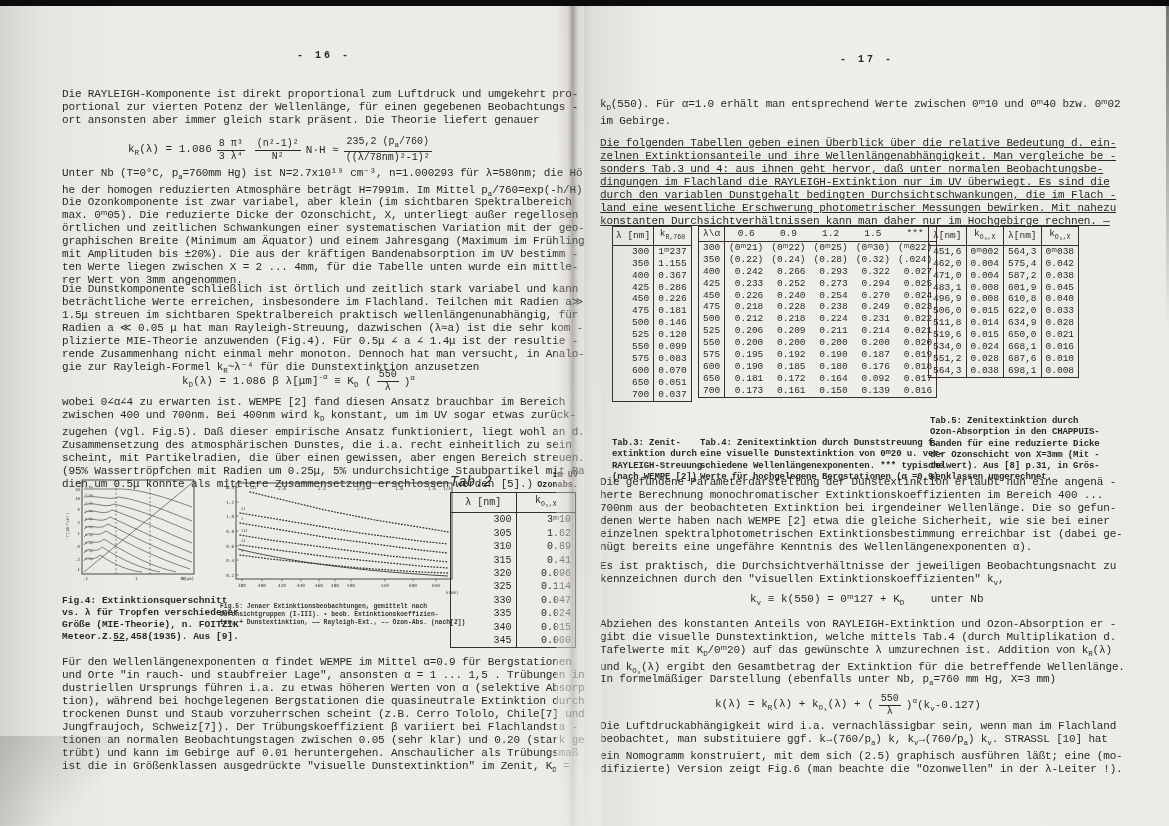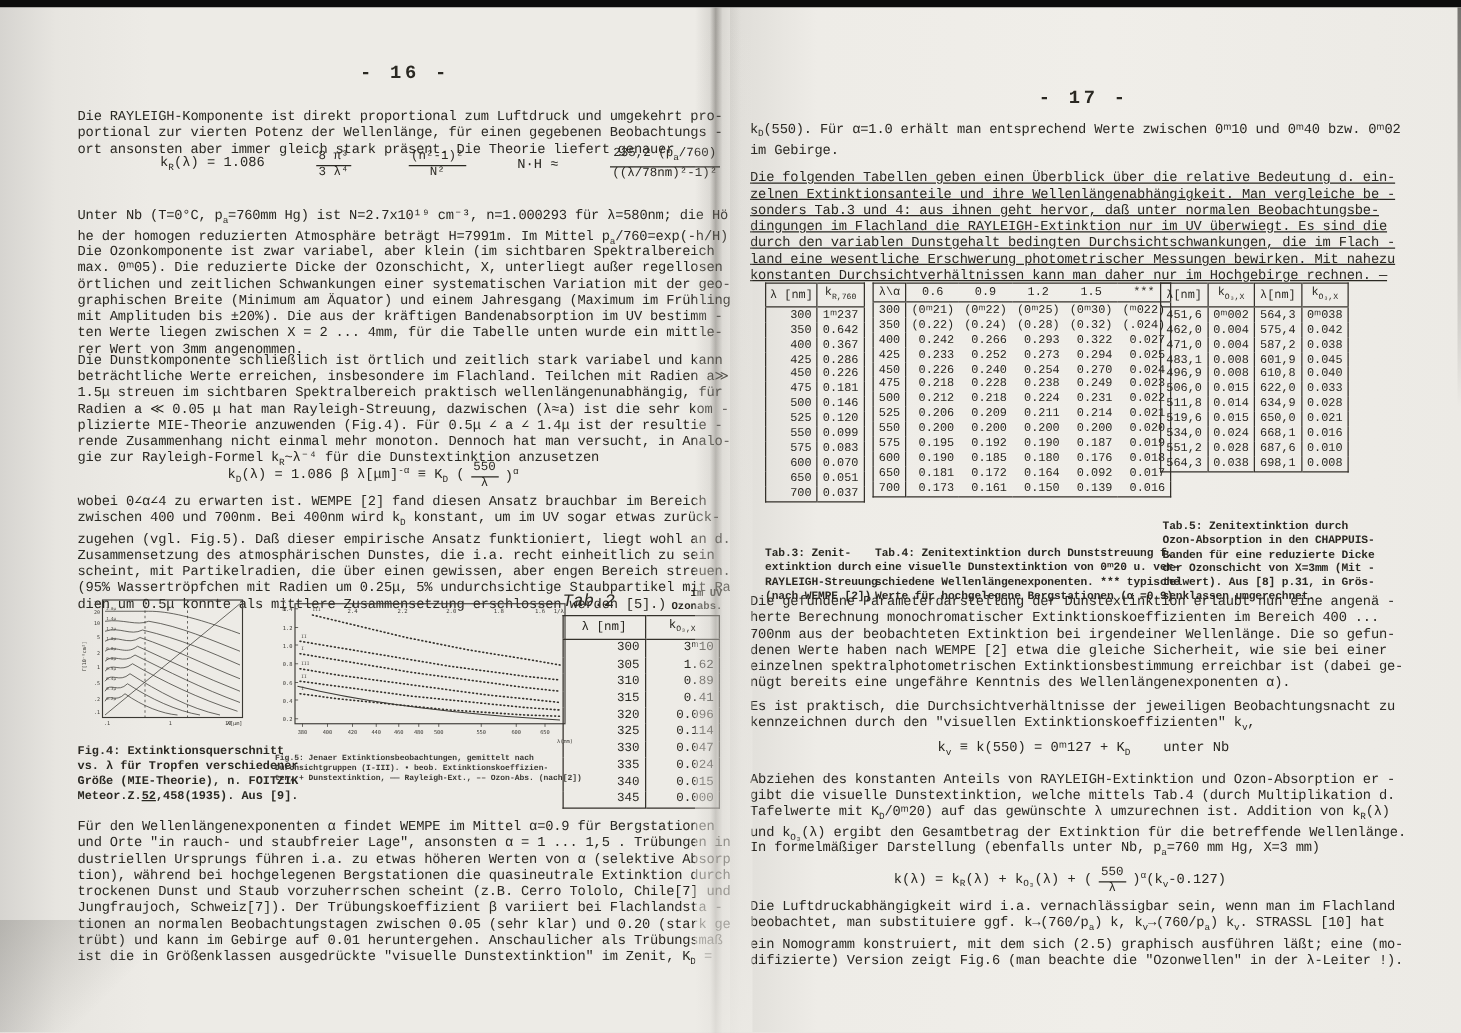--- a/index.html
+++ b/index.html
@@ -19,21 +19,21 @@
     background:linear-gradient(180deg,rgba(237,235,230,0) 0%,rgba(237,235,230,0.55) 85%,rgba(237,235,230,0.8) 100%);}
   .edge-right{position:absolute;top:6px;right:0;width:3px;height:320px;
     background:linear-gradient(180deg,rgba(20,18,15,0.55),rgba(20,18,15,0));}
   .corner-bl{position:absolute;left:0;bottom:0;width:120px;height:90px;
     background:linear-gradient(135deg,rgba(120,118,112,0.35),rgba(120,118,112,0) 70%);}
 
   .col{position:absolute;top:40px;}
   #col16{left:62px;width:524px;}
   #col17{left:600px;width:534px;}
 
-  .pagenum{position:absolute;width:100%;text-align:center;font-size:15px;letter-spacing:3px;font-weight:bold;}
+  .pagenum{position:absolute;width:100%;text-align:center;font-size:10px;letter-spacing:3px;font-weight:bold;}
   .para{position:absolute;font-size:11px;line-height:13px;letter-spacing:-0.15px;white-space:pre;}
   .para sub,.para sup{font-size:7.5px;}
   .eq{position:absolute;width:100%;font-size:11px;display:flex;align-items:center;}
   .eq sub,.eq sup{font-size:7.5px;}
   .eq .etext{white-space:pre;}
   .frac{display:inline-block;text-align:center;vertical-align:middle;margin:0 5px;font-size:10px;line-height:12px;}
   .frac .n{display:block;padding:0 2px;border-bottom:1px solid #2a2822;}
   .frac .d{display:block;padding:0 2px;}
   .eqtag{position:absolute;right:14px;}
 
@@ -63,21 +63,21 @@
 <div class="scan-top"></div>
 
 <div class="page" id="pg16">
   <div class="col" id="col16">
     <div class="pagenum" style="top:4px;">- 16 -</div>
 
     <div class="para" style="top:42px;left:0;">Die RAYLEIGH-Komponente ist direkt proportional zum Luftdruck und umgekehrt pro-
 portional zur vierten Potenz der Wellenlänge, für einen gegebenen Beobachtungs -
 ort ansonsten aber immer gleich stark präsent. Die Theorie liefert genauer</div>
 
-    <div class="eq" style="top:68px;left:66px;height:36px;gap:36px;">
+    <div class="eq" style="top:86px;left:66px;height:36px;">
       <span class="etext">k<sub>R</sub>(λ) = 1.086</span>
       <span class="frac">
           <span class="n">8 π³</span>
           <span class="d">3 λ⁴</span>
         </span>
       <span class="frac">
           <span class="n">(n²-1)²</span>
           <span class="d">N²</span>
         </span>
       <span class="etext">N·H ≈</span>
@@ -309,21 +309,21 @@
 trockenen Dunst und Staub vorzuherrschen scheint (z.B. Cerro Tololo, Chile[7] und
 Jungfraujoch, Schweiz[7]). Der Trübungskoeffizient β variiert bei Flachlandsta -
 tionen an normalen Beobachtungstagen zwischen 0.05 (sehr klar) und 0.20 (stark ge
 trübt) und kann im Gebirge auf 0.01 heruntergehen. Anschaulicher als Trübungsmaß
 ist die in Größenklassen ausgedrückte "visuelle Dunstextinktion" im Zenit, K<sub>D</sub> =</div>
   </div>
 </div>
 
 <div class="page" id="pg17">
   <div class="col" id="col17" style="left:16px;width:534px;">
-    <div class="pagenum" style="top:24px;">- 17 -</div>
+    <div class="pagenum" style="top:8px;">- 17 -</div>
 
     <div class="para" style="top:52px;left:0;">k<sub>D</sub>(550). Für α=1.0 erhält man entsprechend Werte zwischen 0ᵐ10 und 0ᵐ40 bzw. 0ᵐ02
 im Gebirge.</div>
 
     <div class="para" style="top:91px;left:0;text-decoration:underline;">Die folgenden Tabellen geben einen Überblick über die relative Bedeutung d. ein-
 zelnen Extinktionsanteile und ihre Wellenlängenabhängigkeit. Man vergleiche be -
 sonders Tab.3 und 4: aus ihnen geht hervor, daß unter normalen Beobachtungsbe-
 dingungen im Flachland die RAYLEIGH-Extinktion nur im UV überwiegt. Es sind die
 durch den variablen Dunstgehalt bedingten Durchsichtschwankungen, die im Flach -
 land eine wesentliche Erschwerung photometrischer Messungen bewirken. Mit nahezu
@@ -337,21 +337,21 @@
               <th>k<sub>R,760</sub></th>
             </tr>
           </thead>
         <tbody>
             <tr>
               <td>300</td>
               <td>1ᵐ237</td>
             </tr>
             <tr>
               <td>350</td>
-              <td>0.642</td>
+              <td>1.155</td>
             </tr>
             <tr>
               <td>400</td>
               <td>0.367</td>
             </tr>
             <tr>
               <td>425</td>
               <td>0.286</td>
             </tr>
             <tr>

